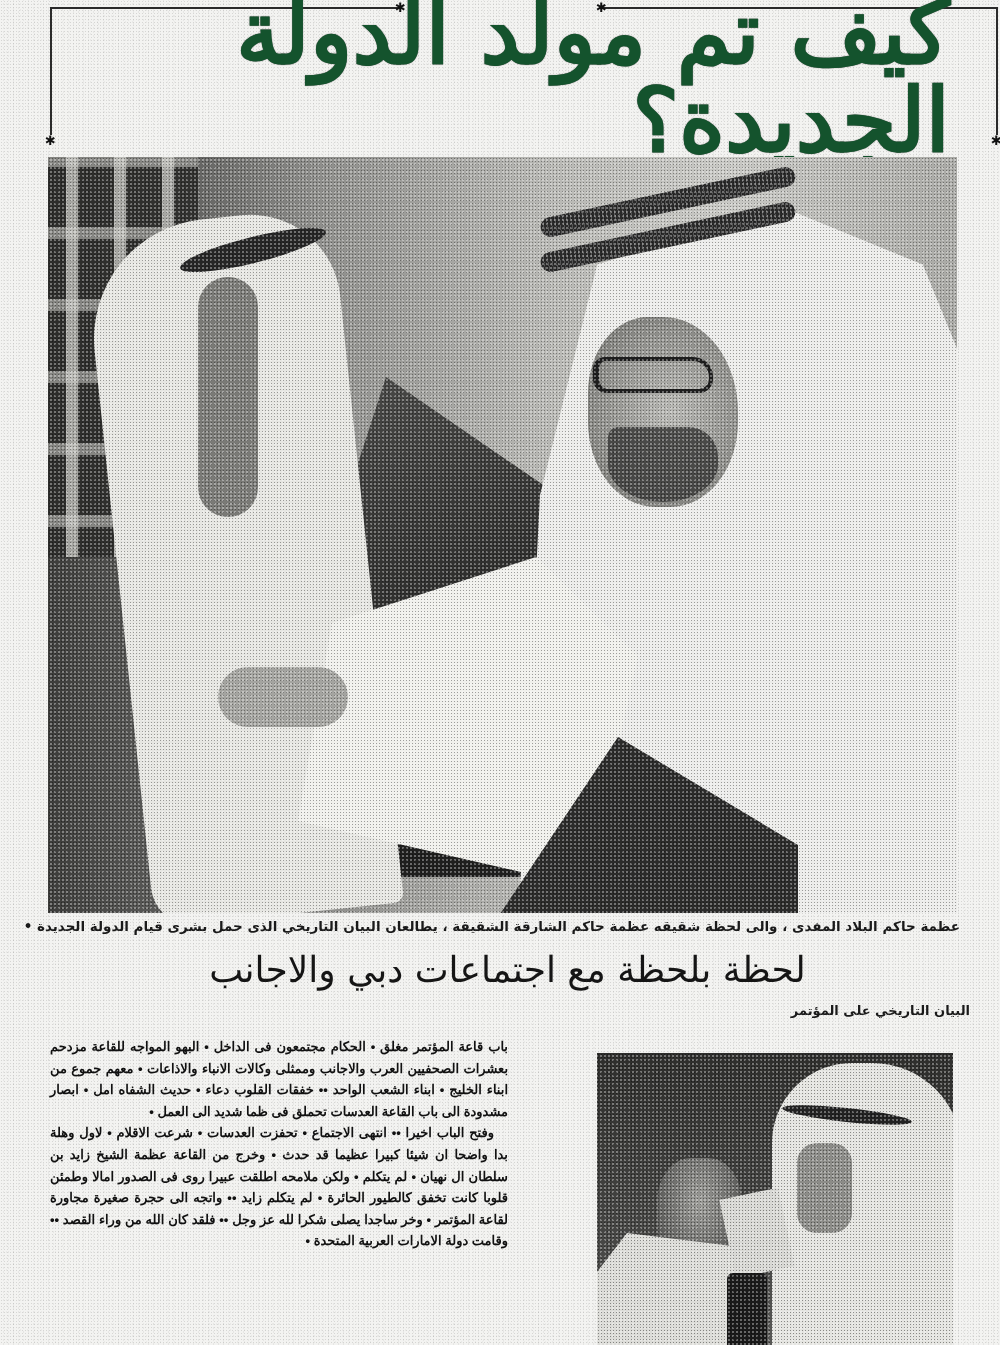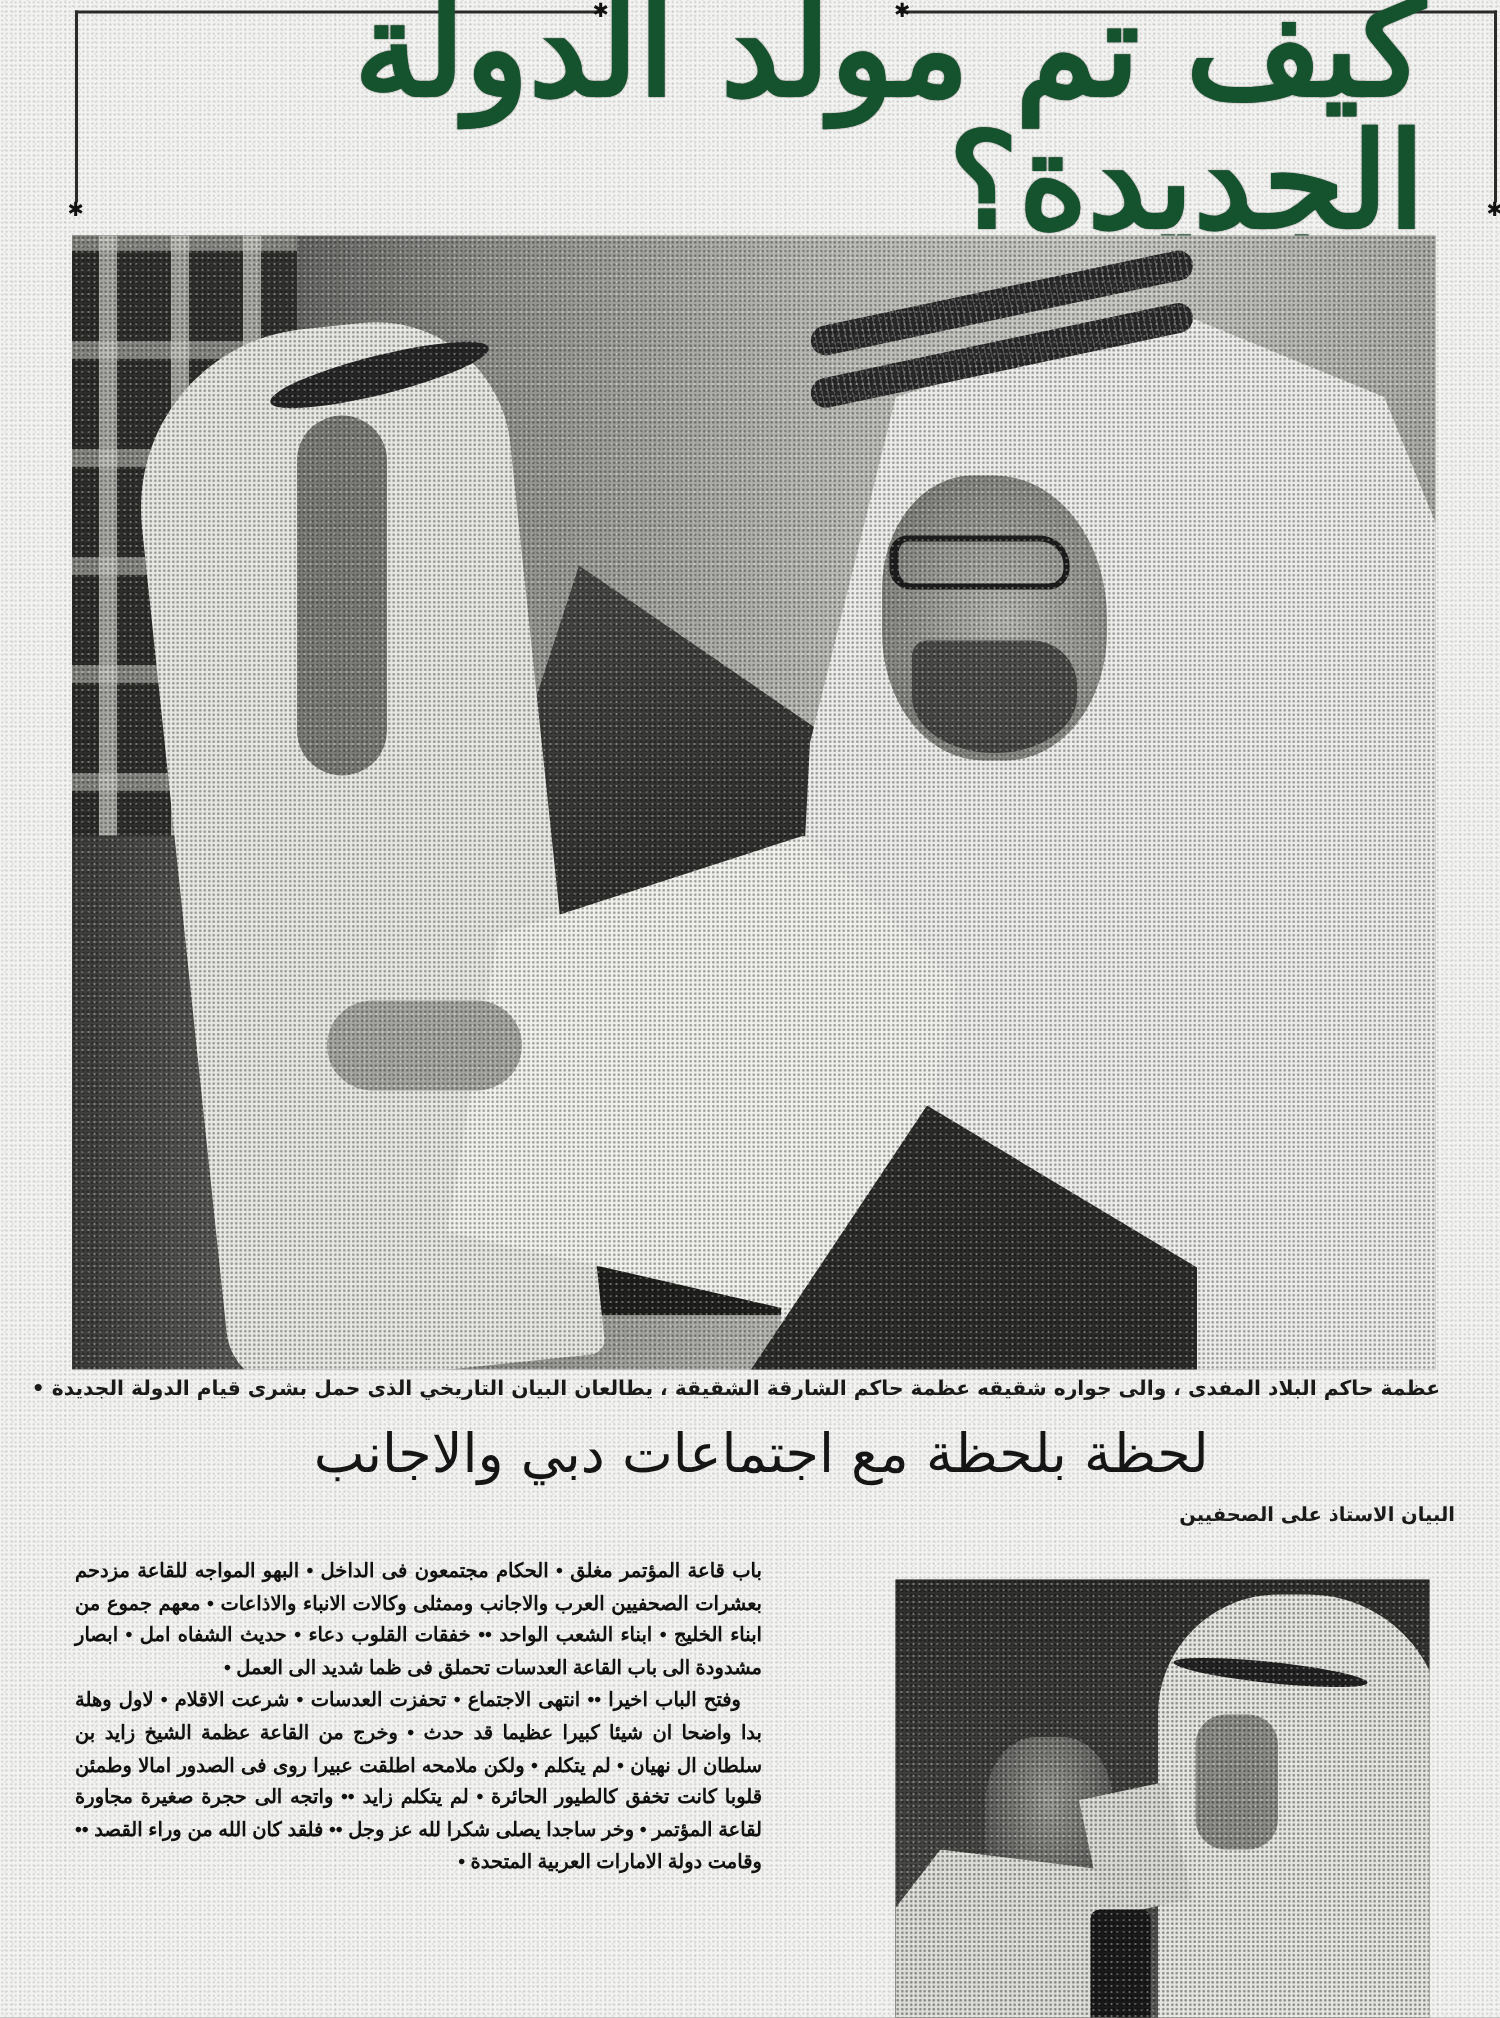--- a/index.html
+++ b/index.html
@@ -247,26 +247,26 @@
   <div class="mp-layer mp-right-agal-2"></div>
   <div class="mp-layer mp-right-face"></div>
   <div class="mp-layer mp-glasses"></div>
   <div class="mp-layer mp-beard"></div>
   <div class="mp-layer mp-paper"></div>
   <div class="mp-layer mp-hand"></div>
   <div class="mp-layer mp-bottom-dark"></div>
   <div class="mp-layer mp-grain"></div>
 </div>
 
-<div class="photo-caption">عظمة حاكم البلاد المفدى ، والى جواره شقيقه عظمة حاكم الشارقة الشقيقة ، يطالعان البيان التاريخي الذى حمل بشرى قيام الدولة الجديدة •</div>
+<div class="photo-caption">عظمة حاكم البلاد المفدى ، والى لحظة شقيقه عظمة حاكم الشارقة الشقيقة ، يطالعان البيان التاريخي الذى حمل بشرى قيام الدولة الجديدة •</div>
 
 <div class="subhead">لحظة بلحظة مع اجتماعات دبي والاجانب</div>
 
 <div class="small-caption">
-  <div>البيان الاستاذ على الصحفيين</div>
+  <div>البيان التاريخي على المؤتمر</div>
 </div>
 
 <div class="article">
   <p class="para">باب قاعة المؤتمر مغلق • الحكام مجتمعون فى الداخل • البهو المواجه للقاعة مزدحم بعشرات الصحفيين العرب والاجانب وممثلى وكالات الانباء والاذاعات • معهم جموع من ابناء الخليج • ابناء الشعب الواحد •• خفقات القلوب دعاء • حديث الشفاه امل • ابصار مشدودة الى باب القاعة العدسات تحملق فى ظما شديد الى العمل •</p>
   <p class="para">وفتح الباب اخيرا •• انتهى الاجتماع • تحفزت العدسات • شرعت الاقلام • لاول وهلة بدا واضحا ان شيئا كبيرا عظيما قد حدث • وخرج من القاعة عظمة الشيخ زايد بن سلطان ال نهيان • لم يتكلم • ولكن ملامحه اطلقت عبيرا روى فى الصدور امالا وطمئن قلوبا كانت تخفق كالطيور الحائرة • لم يتكلم زايد •• واتجه الى حجرة صغيرة مجاورة لقاعة المؤتمر • وخر ساجدا يصلى شكرا لله عز وجل •• فلقد كان الله من وراء القصد •• وقامت دولة الامارات العربية المتحدة •</p>
 </div>
 
 <div class="small-photo" title="Minister reading the historic statement to journalists into a microphone">
   <div class="sp-layer sp-bg"></div>
   <div class="sp-layer sp-figure-white"></div>

